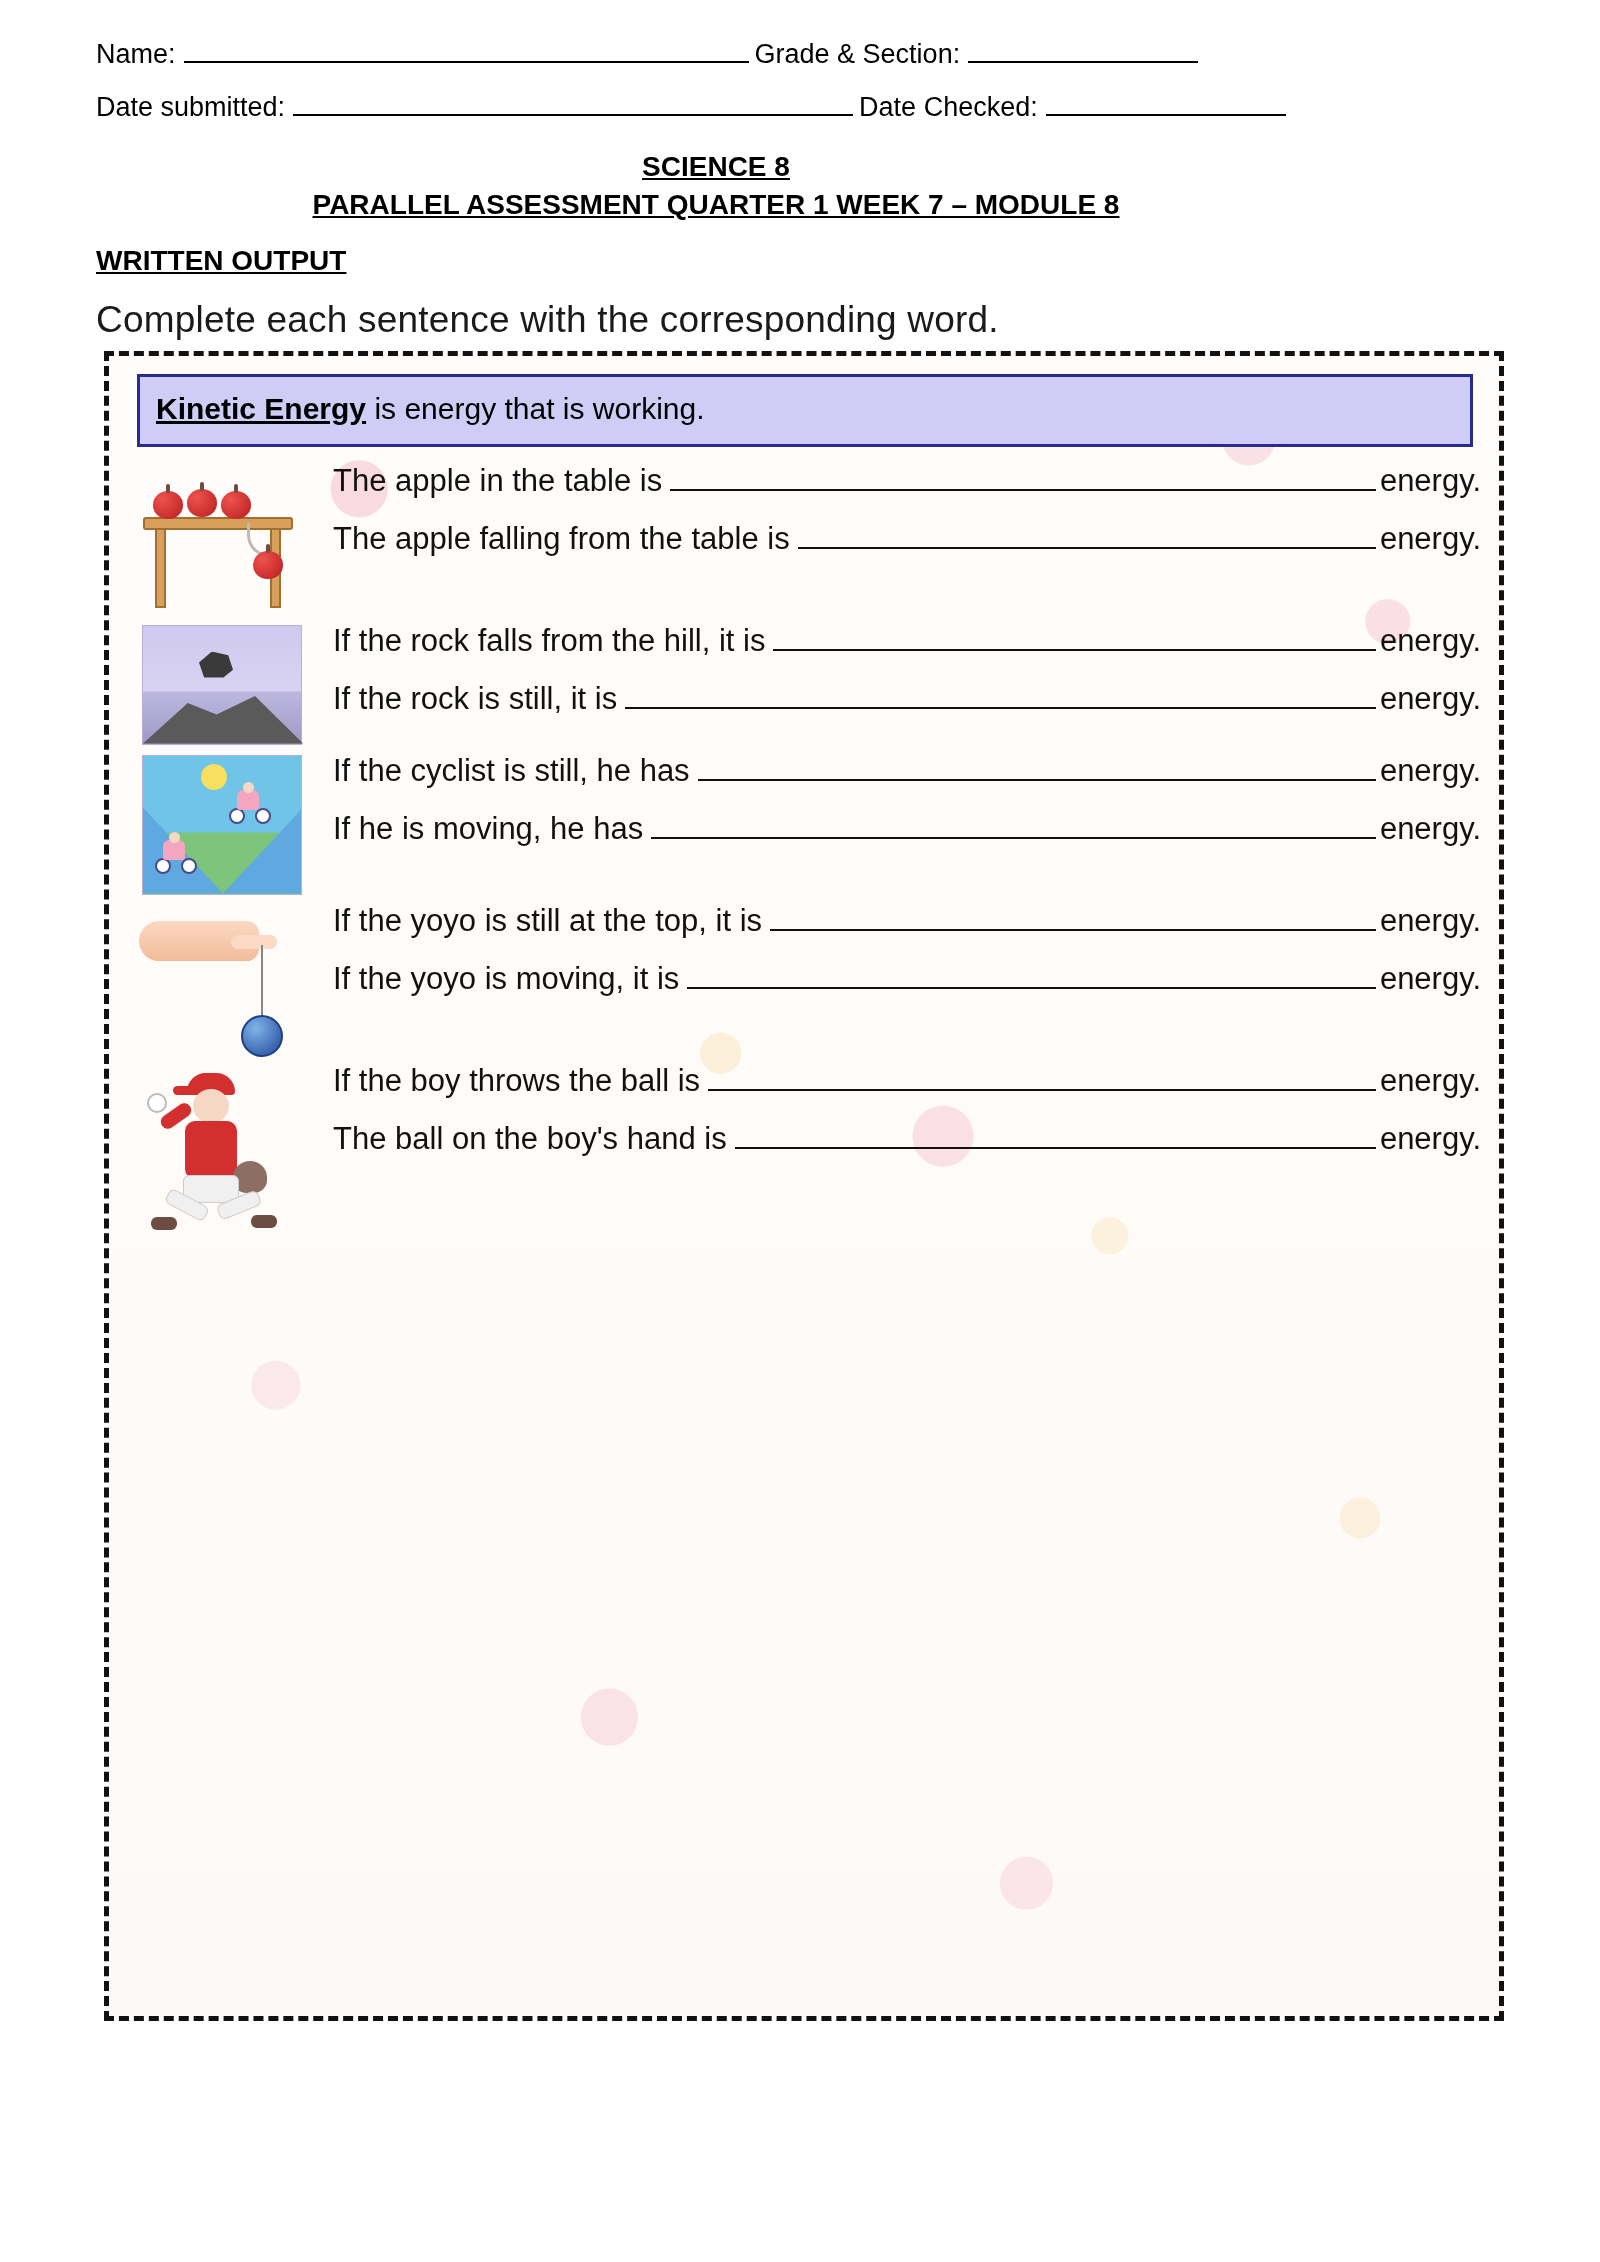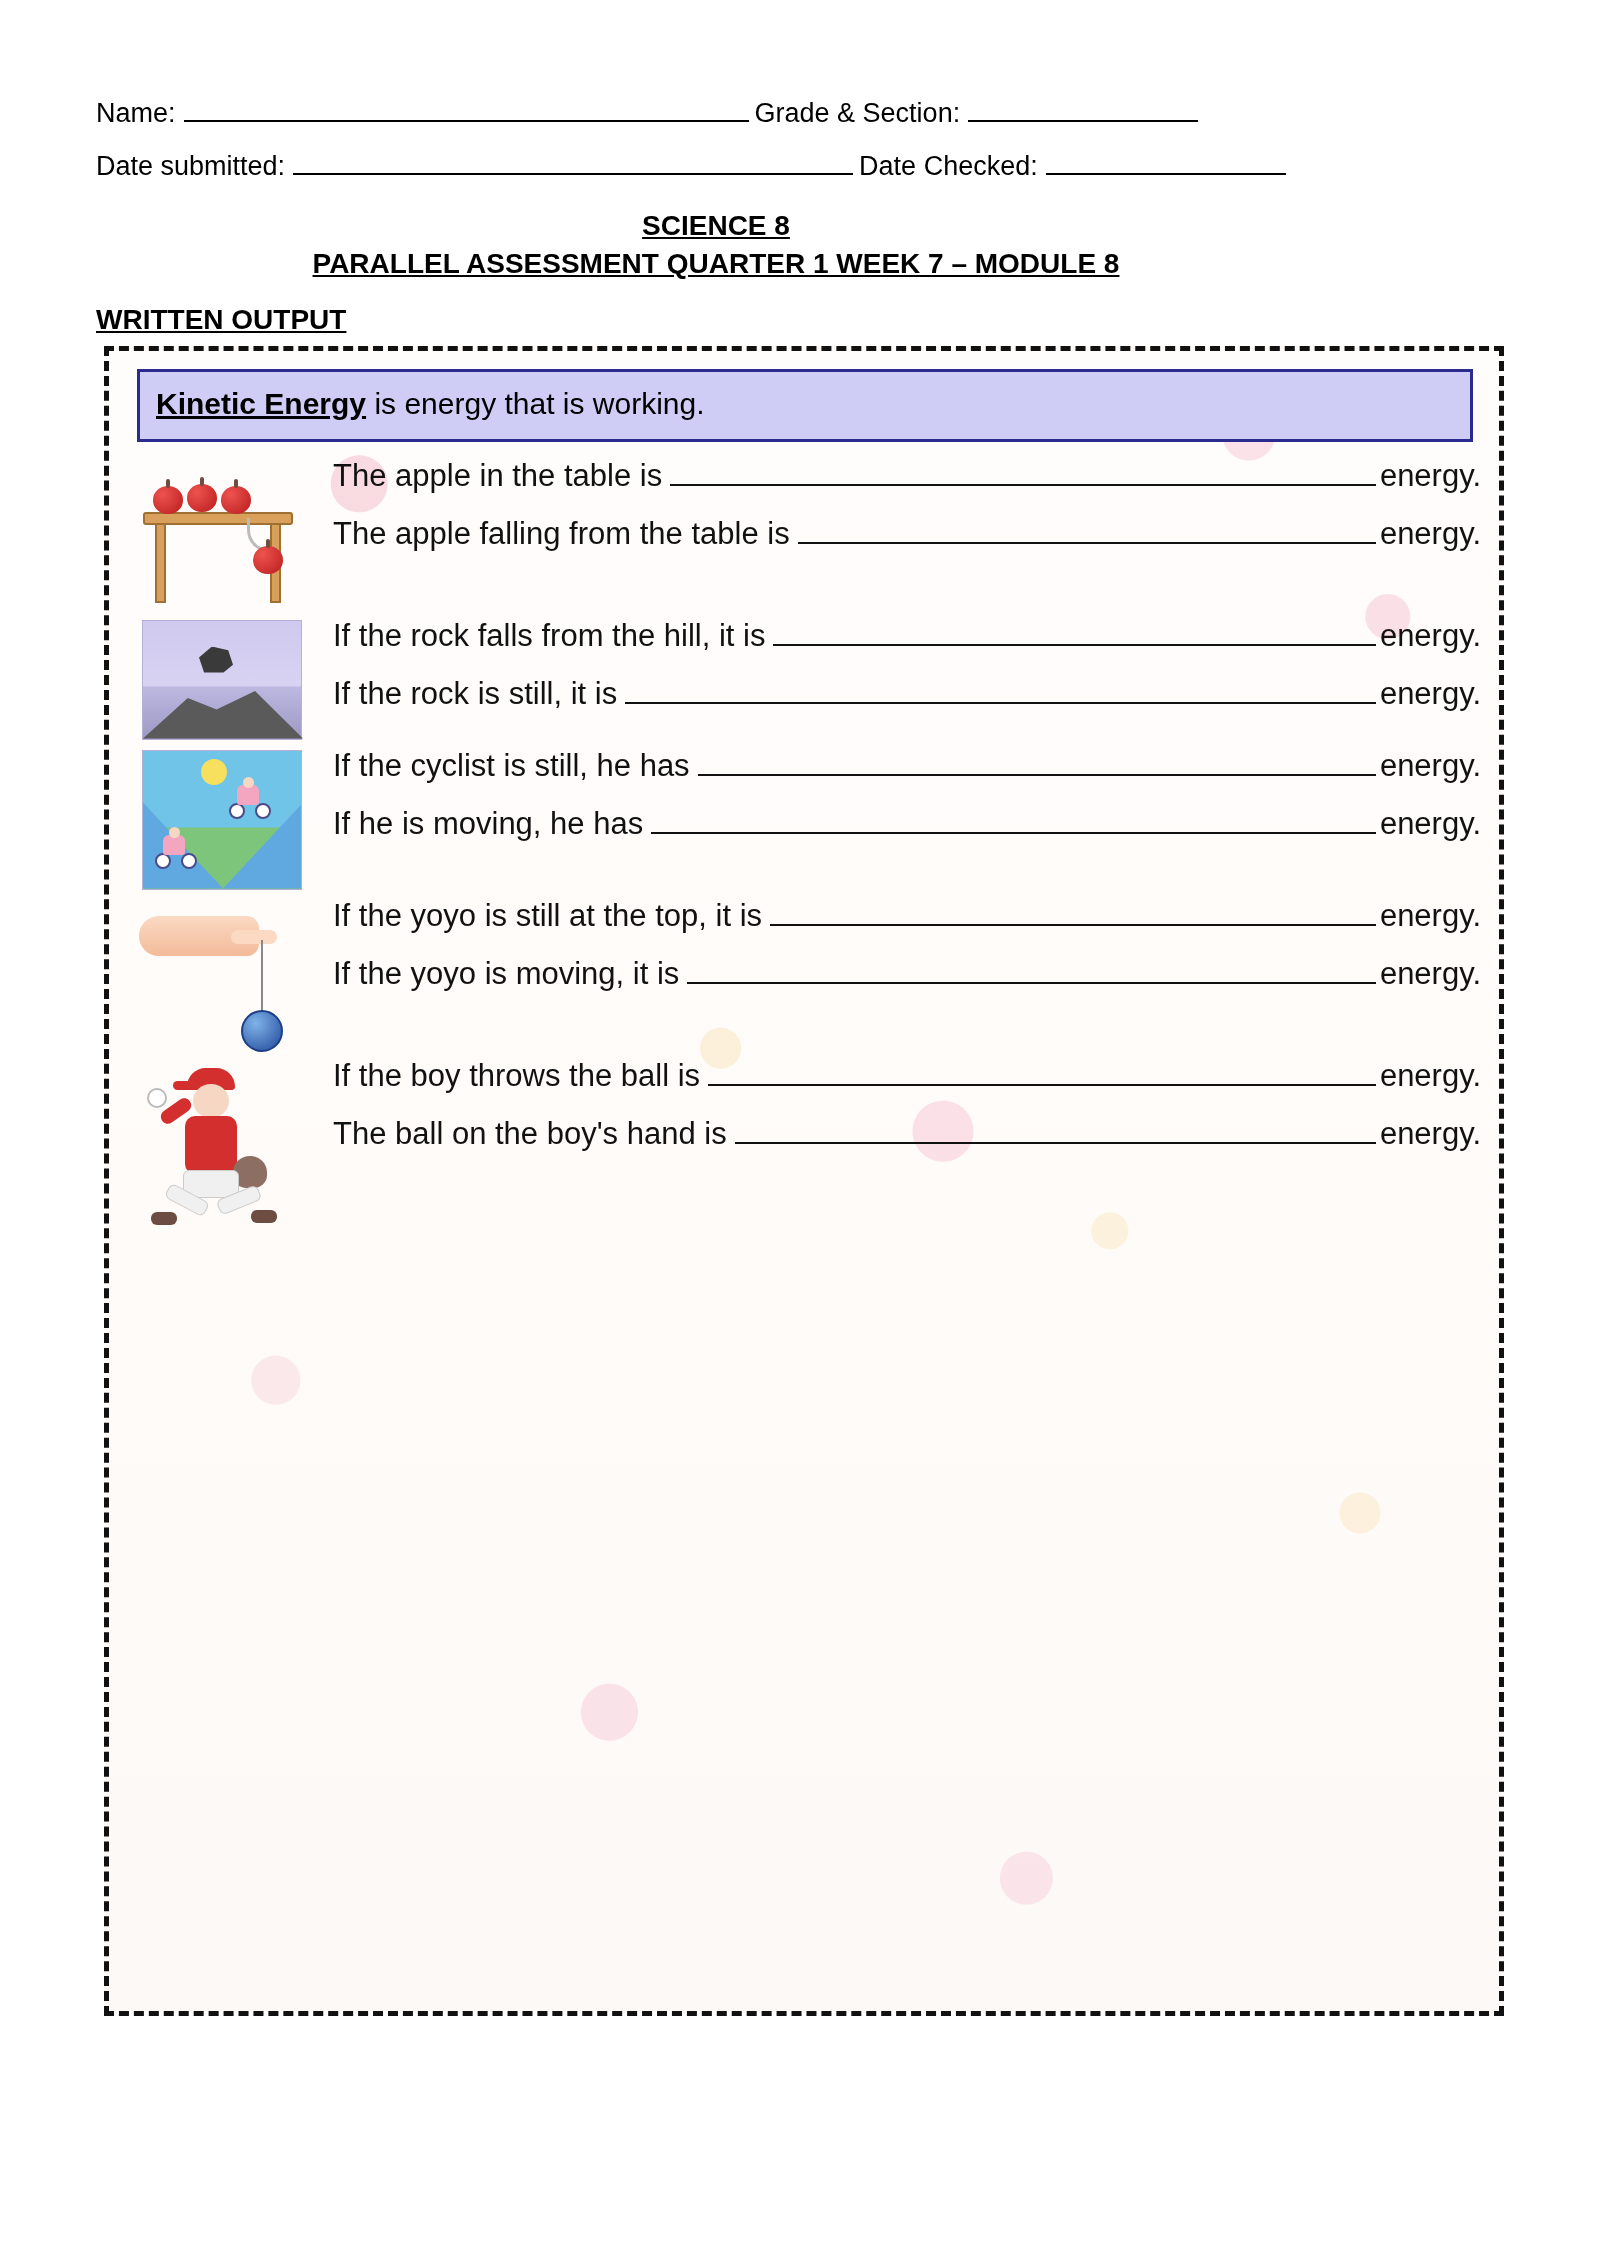--- a/index.html
+++ b/index.html
@@ -11,21 +11,21 @@
     font-family: "Liberation Sans", sans-serif;
     color: #000000;
     position: relative;
     overflow: hidden;
   }
 
   .page {
     position: relative;
     width: 1432px;
     height: 2262px;
-    padding: 98px 96px 0 96px;
+    padding: 39px 96px 0 96px;
   }
 
   
   .field-row {
     display: flex;
     align-items: baseline;
     font-size: 27px;
     margin-bottom: 22px;
     white-space: nowrap;
   }
@@ -229,20 +229,21 @@
 
   
   <div class="title-center">
     <span>SCIENCE 8</span>
   </div>
   <div class="subtitle-center">
     <span>PARALLEL ASSESSMENT QUARTER 1 WEEK 7 – MODULE 8</span>
   </div>
   <div class="section-label">WRITTEN OUTPUT</div>
 
+  <div class="instruction">Complete each sentence with the corresponding word.</div>
 
   
   <div class="worksheet">
 
 
     <div class="definition-box">
       <div>
         <b>Kinetic Energy</b><span> is energy that is working.</span>
       </div>
     </div>

